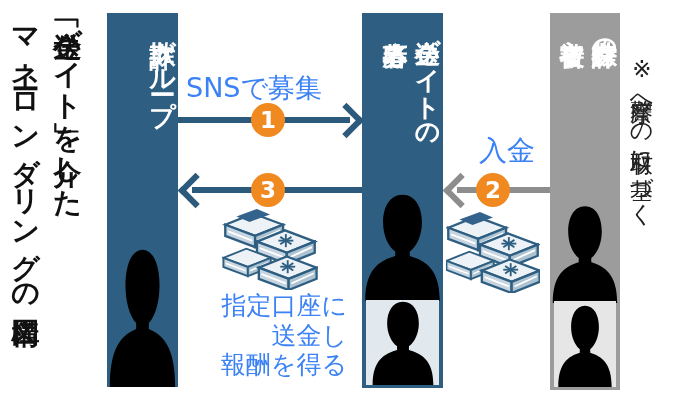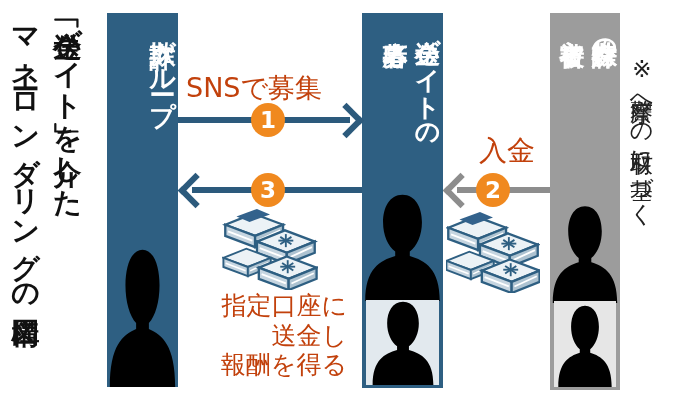--- a/index.html
+++ b/index.html
@@ -43,21 +43,21 @@
   .chev-right{transform:rotate(45deg);}
   .chev-left{transform:rotate(-135deg);}
   .chevron.gray{border-color:#8d8d8d;}
 
   
   .badge{position:absolute;width:34px;height:34px;border-radius:50%;background:#f0891f;
     color:#ffffff;font-weight:bold;font-size:23px;display:flex;align-items:center;
     justify-content:center;z-index:5;}
 
   
-  .flow-label{position:absolute;font-size:27px;font-weight:normal;color:#c2410c;}
+  .flow-label{position:absolute;font-size:27px;font-weight:normal;color:#3b82f6;}
   .flow3-label{width:170px;text-align:right;font-size:25px;line-height:1.18;
     white-space:pre-line;}
 </style>
 </head>
 <body>
 
 <svg width="0" height="0" style="position:absolute">
   <defs>
     <g id="person">
       <path d="M50 4 C66 4 74 18 74 34 C74 48 68 60 59 66 L59 71 C78 76 96 85 96 120 L4 120 C4 85 22 76 41 71 L41 66 C32 60 26 48 26 34 C26 18 34 4 50 4 Z"></path>

